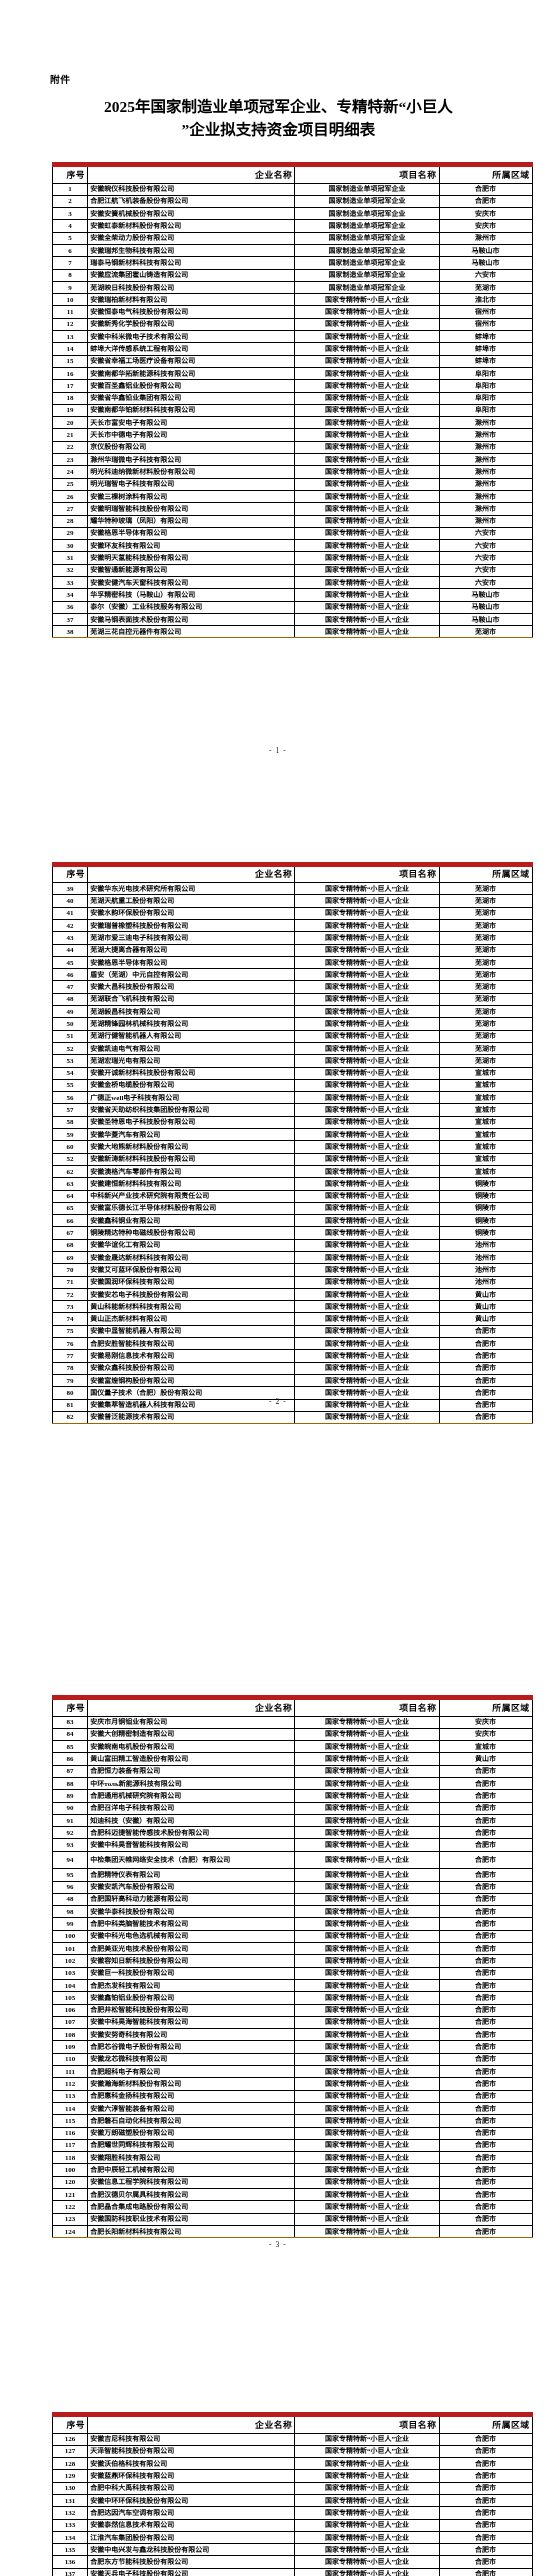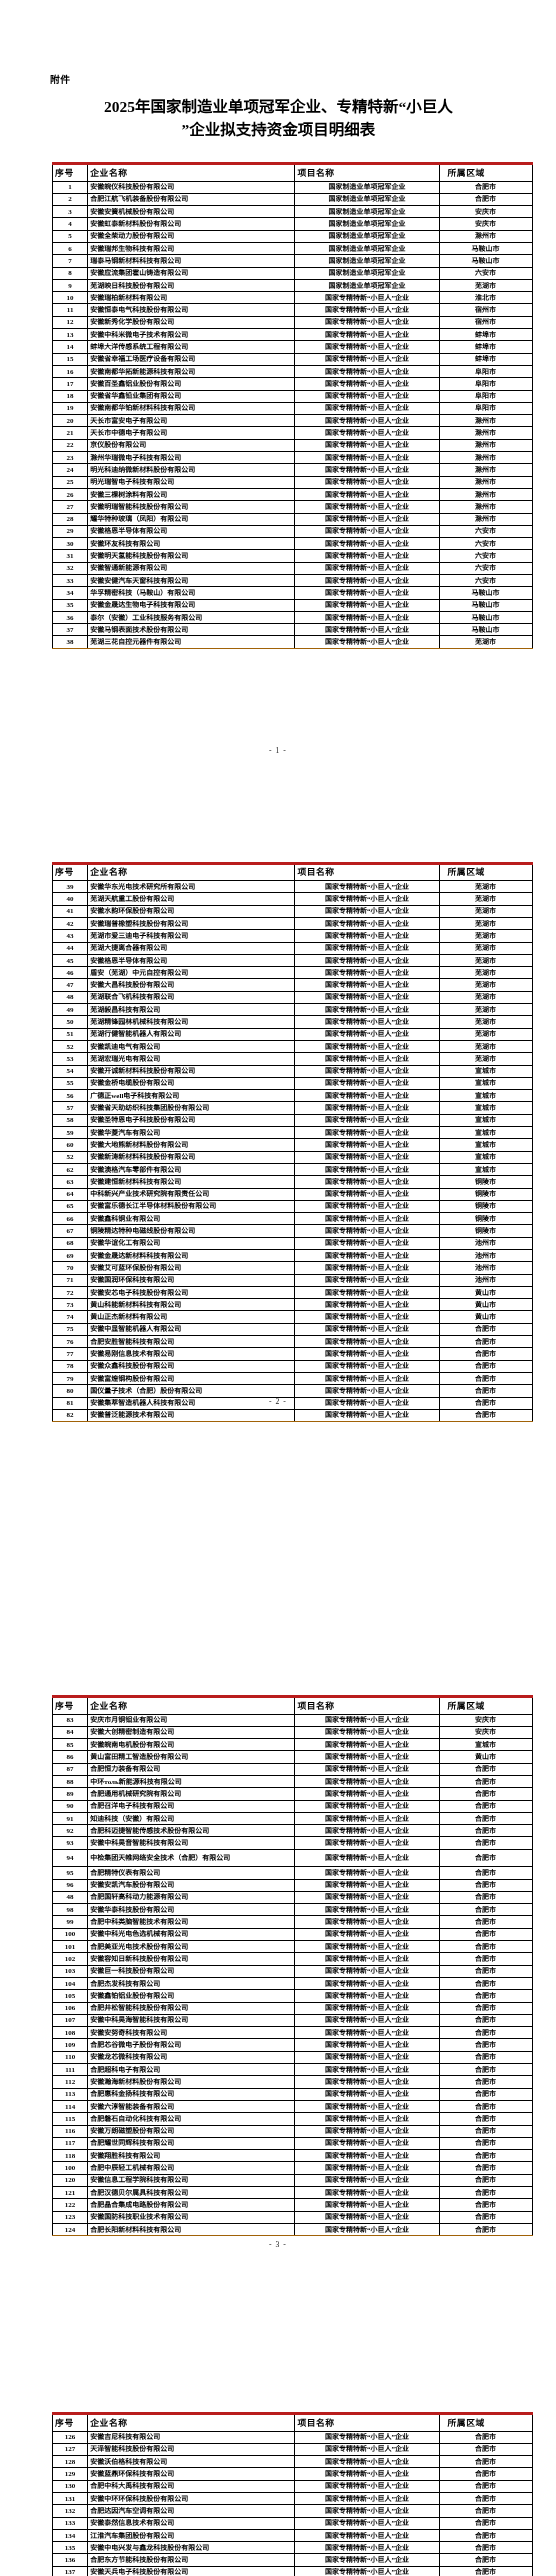--- a/index.html
+++ b/index.html
@@ -61,24 +61,24 @@
     border:0.5px solid #000;
     padding:0 2.1px;
     line-height:1.15;
     vertical-align:middle;
     font-weight:700;
     white-space:normal;
     word-break:break-all;
   }
   table.listing thead th{
     height:15.5px;
-    text-align:left;
+    text-align:right;
     font-size:8.8px;
     letter-spacing:0.5px;
-    border-top:3px solid #b91c1c;
+    border-top:5px solid #b91c1c;
     border-bottom:0.8px solid #000;
   }
   table.listing thead th.c-no{border-left:1px solid #000;}
   table.listing thead th.c-area{border-right:1px solid #000;padding-left:8px;}
   table.listing tbody tr{height:11.3px;}
   table.listing tbody tr.tall{height:17.5px;margin-top:40px;}
   table.listing tbody td{height:11.3px;font-size:7px;}
   td.c-no{width:30px;text-align:center;border-left:1px solid #000;font-size:7.2px;}
   td.c-name{width:202px;text-align:left;padding-left:4.1px;}
   td.c-proj{width:139px;text-align:center;}
@@ -321,26 +321,20 @@
               <td class="c-proj">国家专精特新“小巨人”企业</td>
               <td class="c-area">六安市</td>
             </tr>
             <tr>
               <td class="c-no">34</td>
               <td class="c-name">华孚精密科技（马鞍山）有限公司</td>
               <td class="c-proj">国家专精特新“小巨人”企业</td>
               <td class="c-area">马鞍山市</td>
             </tr>
             <tr>
-              <td class="c-no">35</td>
-              <td class="c-name">安徽金晟达生物电子科技有限公司</td>
-              <td class="c-proj">国家专精特新“小巨人”企业</td>
-              <td class="c-area">马鞍山市</td>
-            </tr>
-            <tr>
               <td class="c-no">36</td>
               <td class="c-name">泰尔（安徽）工业科技服务有限公司</td>
               <td class="c-proj">国家专精特新“小巨人”企业</td>
               <td class="c-area">马鞍山市</td>
             </tr>
             <tr>
               <td class="c-no">37</td>
               <td class="c-name">安徽马钢表面技术股份有限公司</td>
               <td class="c-proj">国家专精特新“小巨人”企业</td>
               <td class="c-area">马鞍山市</td>

